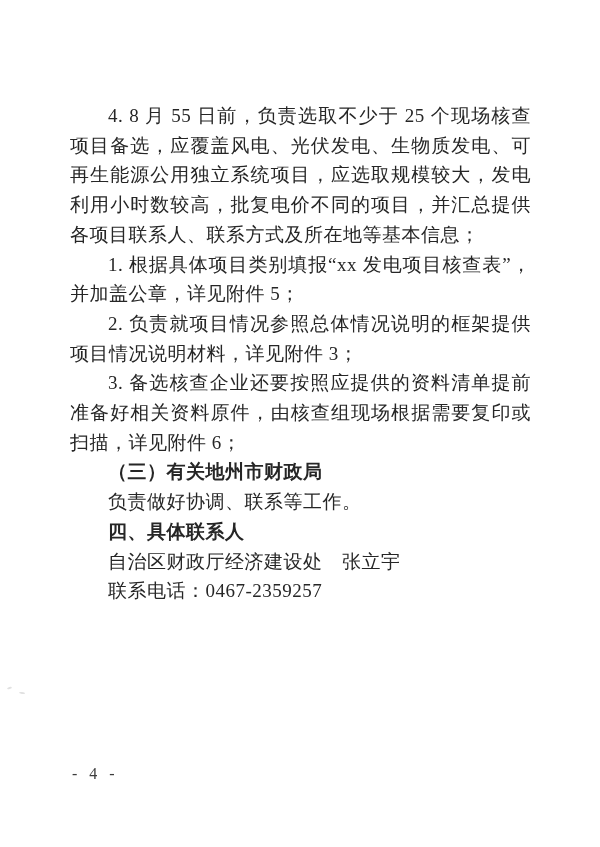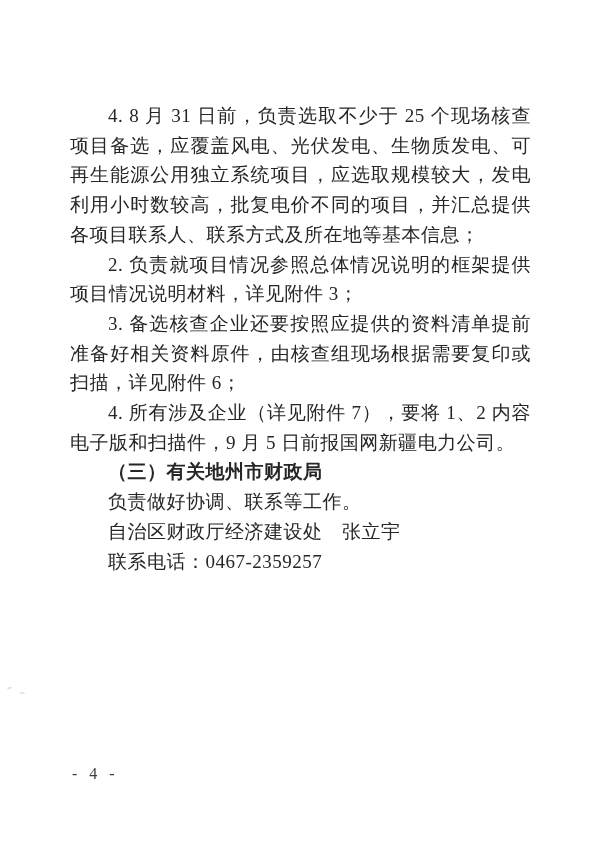--- a/index.html
+++ b/index.html
@@ -50,26 +50,27 @@
   }
   .speck-1 { left: 7px;  top: 687px; width: 5px; height: 2px; transform: rotate(-20deg); }
   .speck-2 { left: 19px; top: 692px; width: 6px; height: 2px; transform: rotate(8deg); }
 </style>
 </head>
 <body>
 
 <div class="page">
 
   <div class="content">
-    <p class="body">4. 8 月 31 日前，负责选取不少于 25 个现场核查项目备选，应覆盖风电、光伏发电、生物质发电、可再生能源公用独立系统项目，应选取规模较大，发电利用小时数较高，批复电价不同的项目，并汇总提供各项目联系人、联系方式及所在地等基本信息；</p>
+    <p class="body">4. 8 月 55 日前，负责选取不少于 25 个现场核查项目备选，应覆盖风电、光伏发电、生物质发电、可再生能源公用独立系统项目，应选取规模较大，发电利用小时数较高，批复电价不同的项目，并汇总提供各项目联系人、联系方式及所在地等基本信息；</p>
+    <p class="body">1. 根据具体项目类别填报“xx 发电项目核查表”，并加盖公章，详见附件 5；</p>
     <p class="body">2. 负责就项目情况参照总体情况说明的框架提供项目情况说明材料，详见附件 3；</p>
     <p class="body">3. 备选核查企业还要按照应提供的资料清单提前准备好相关资料原件，由核查组现场根据需要复印或扫描，详见附件 6；</p>
-    <p class="body">4. 所有涉及企业（详见附件 7），要将 1、2 内容电子版和扫描件，9 月 5 日前报国网新疆电力公司。</p>
     <p class="heading">（三）有关地州市财政局</p>
     <p class="body">负责做好协调、联系等工作。</p>
+    <p class="heading">四、具体联系人</p>
     <p class="body">自治区财政厅经济建设处　张立宇</p>
     <p class="body">联系电话：0467-2359257</p>
   </div>
 
   <div class="page-number">- 4 -</div>
 
   <div class="scan-artifact speck-1"></div>
   <div class="scan-artifact speck-2"></div>
 
 </div>

